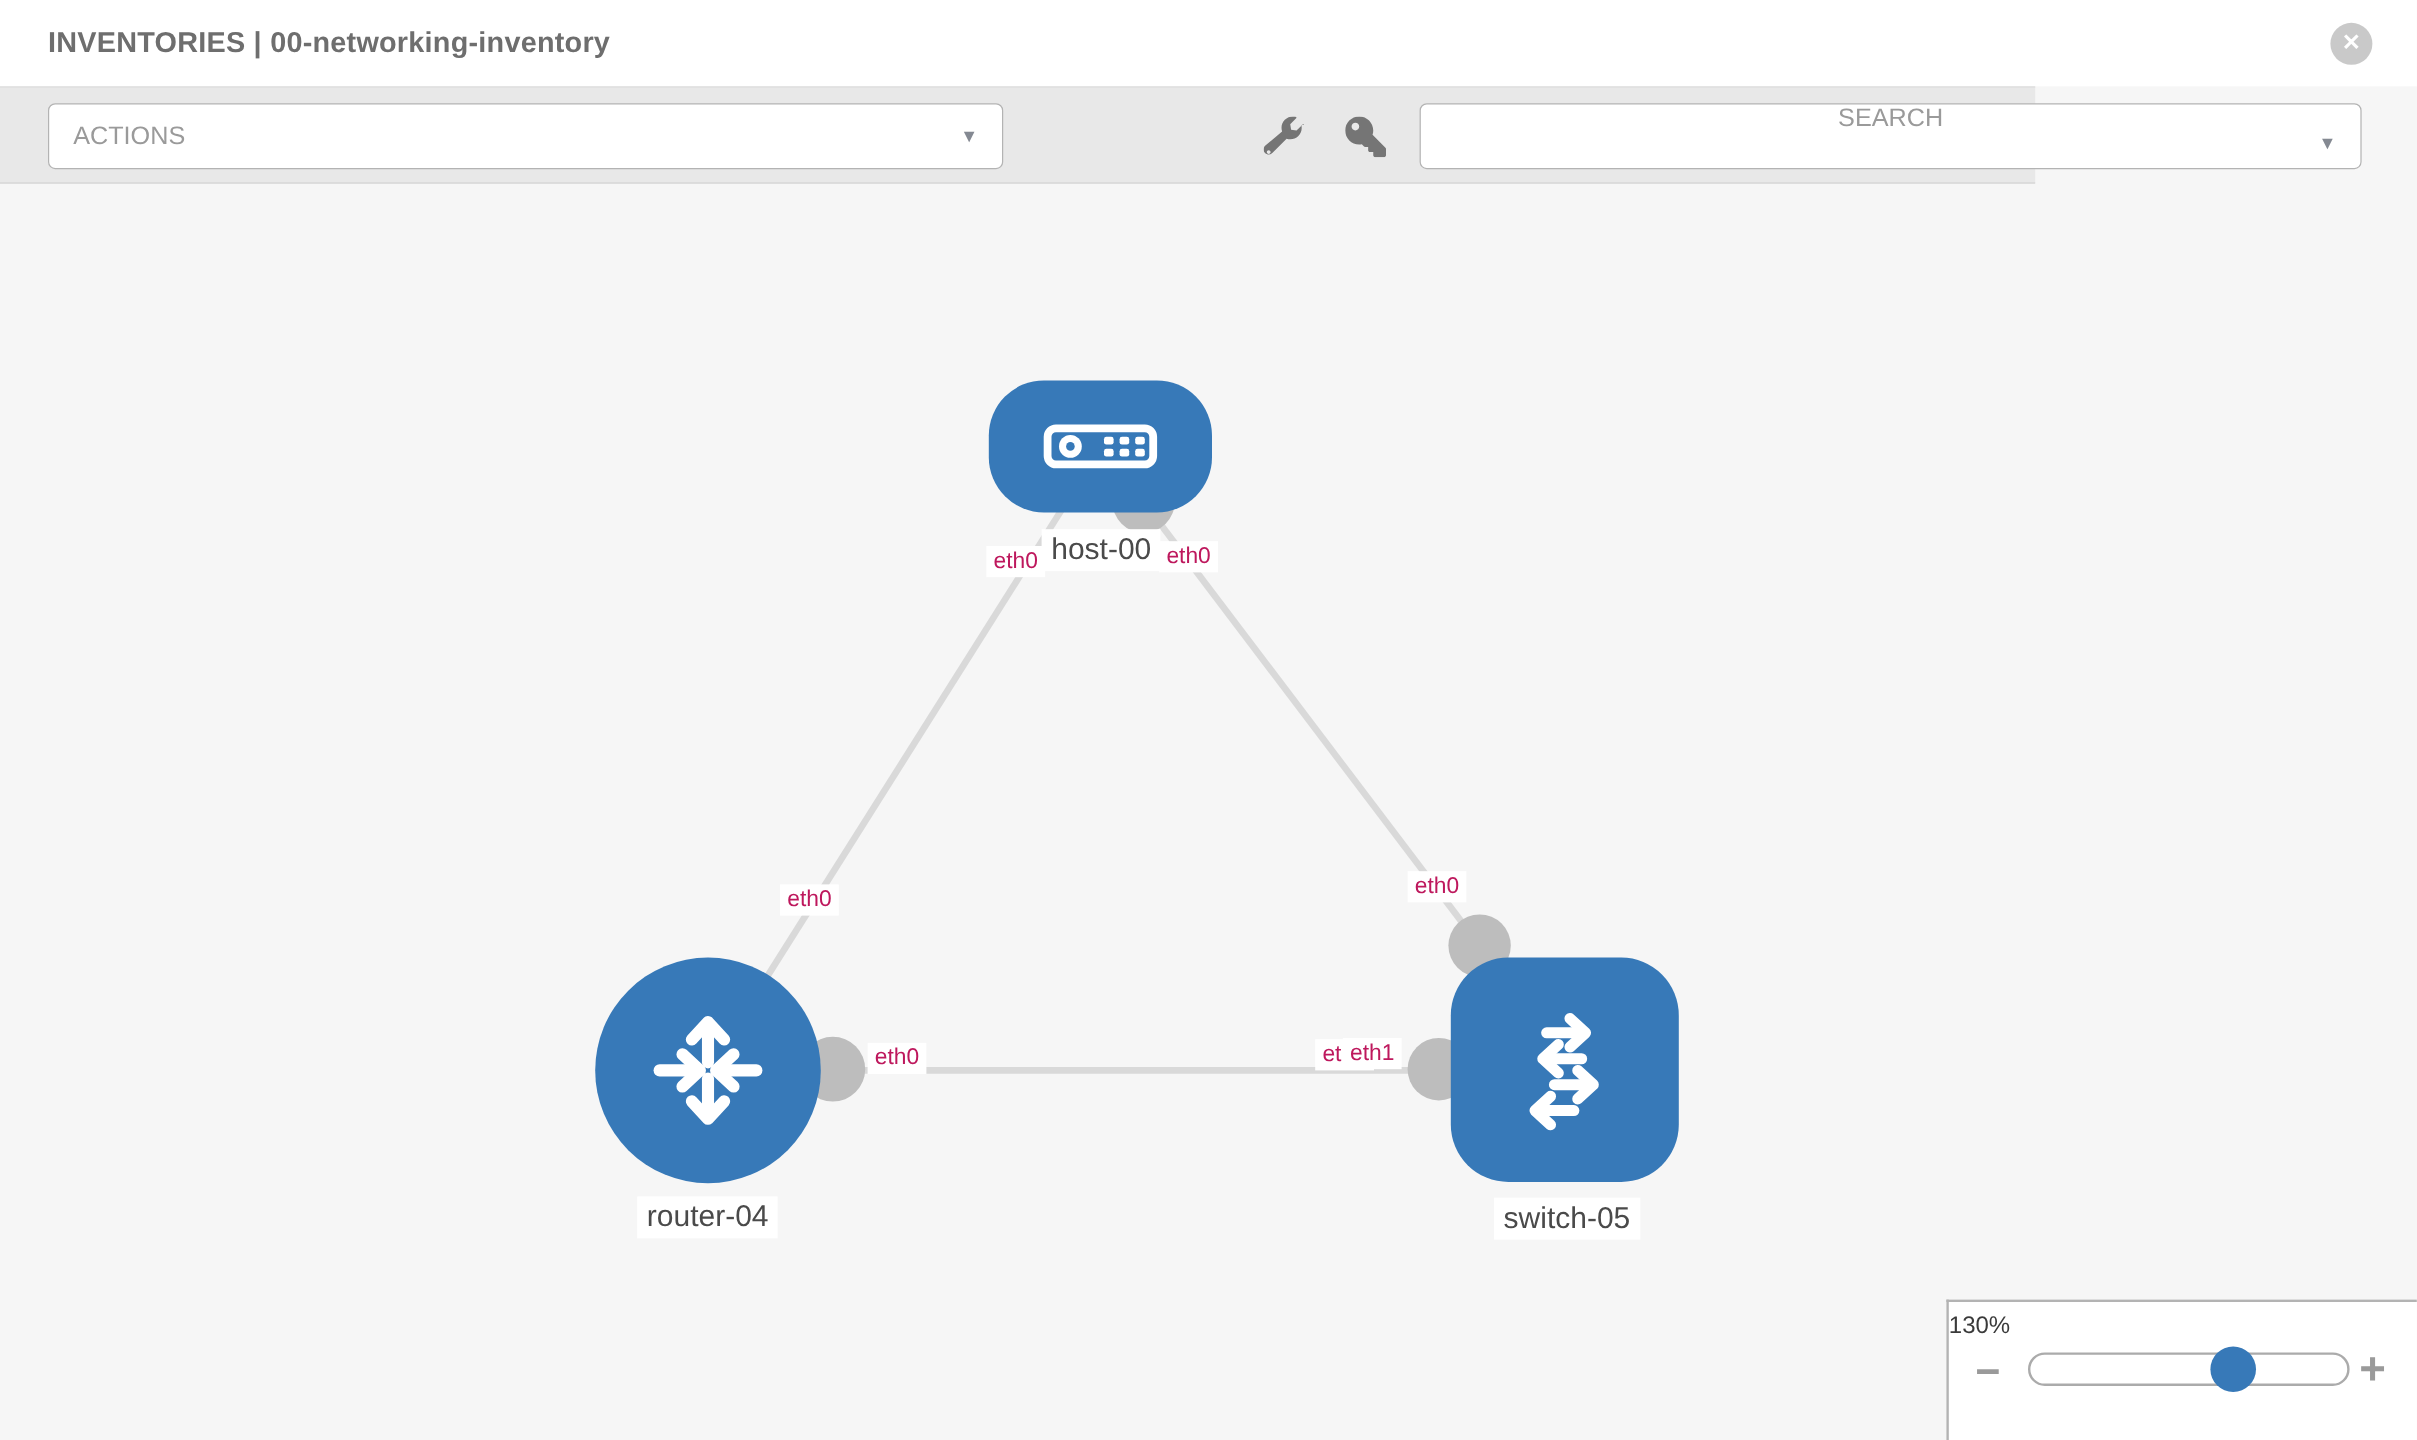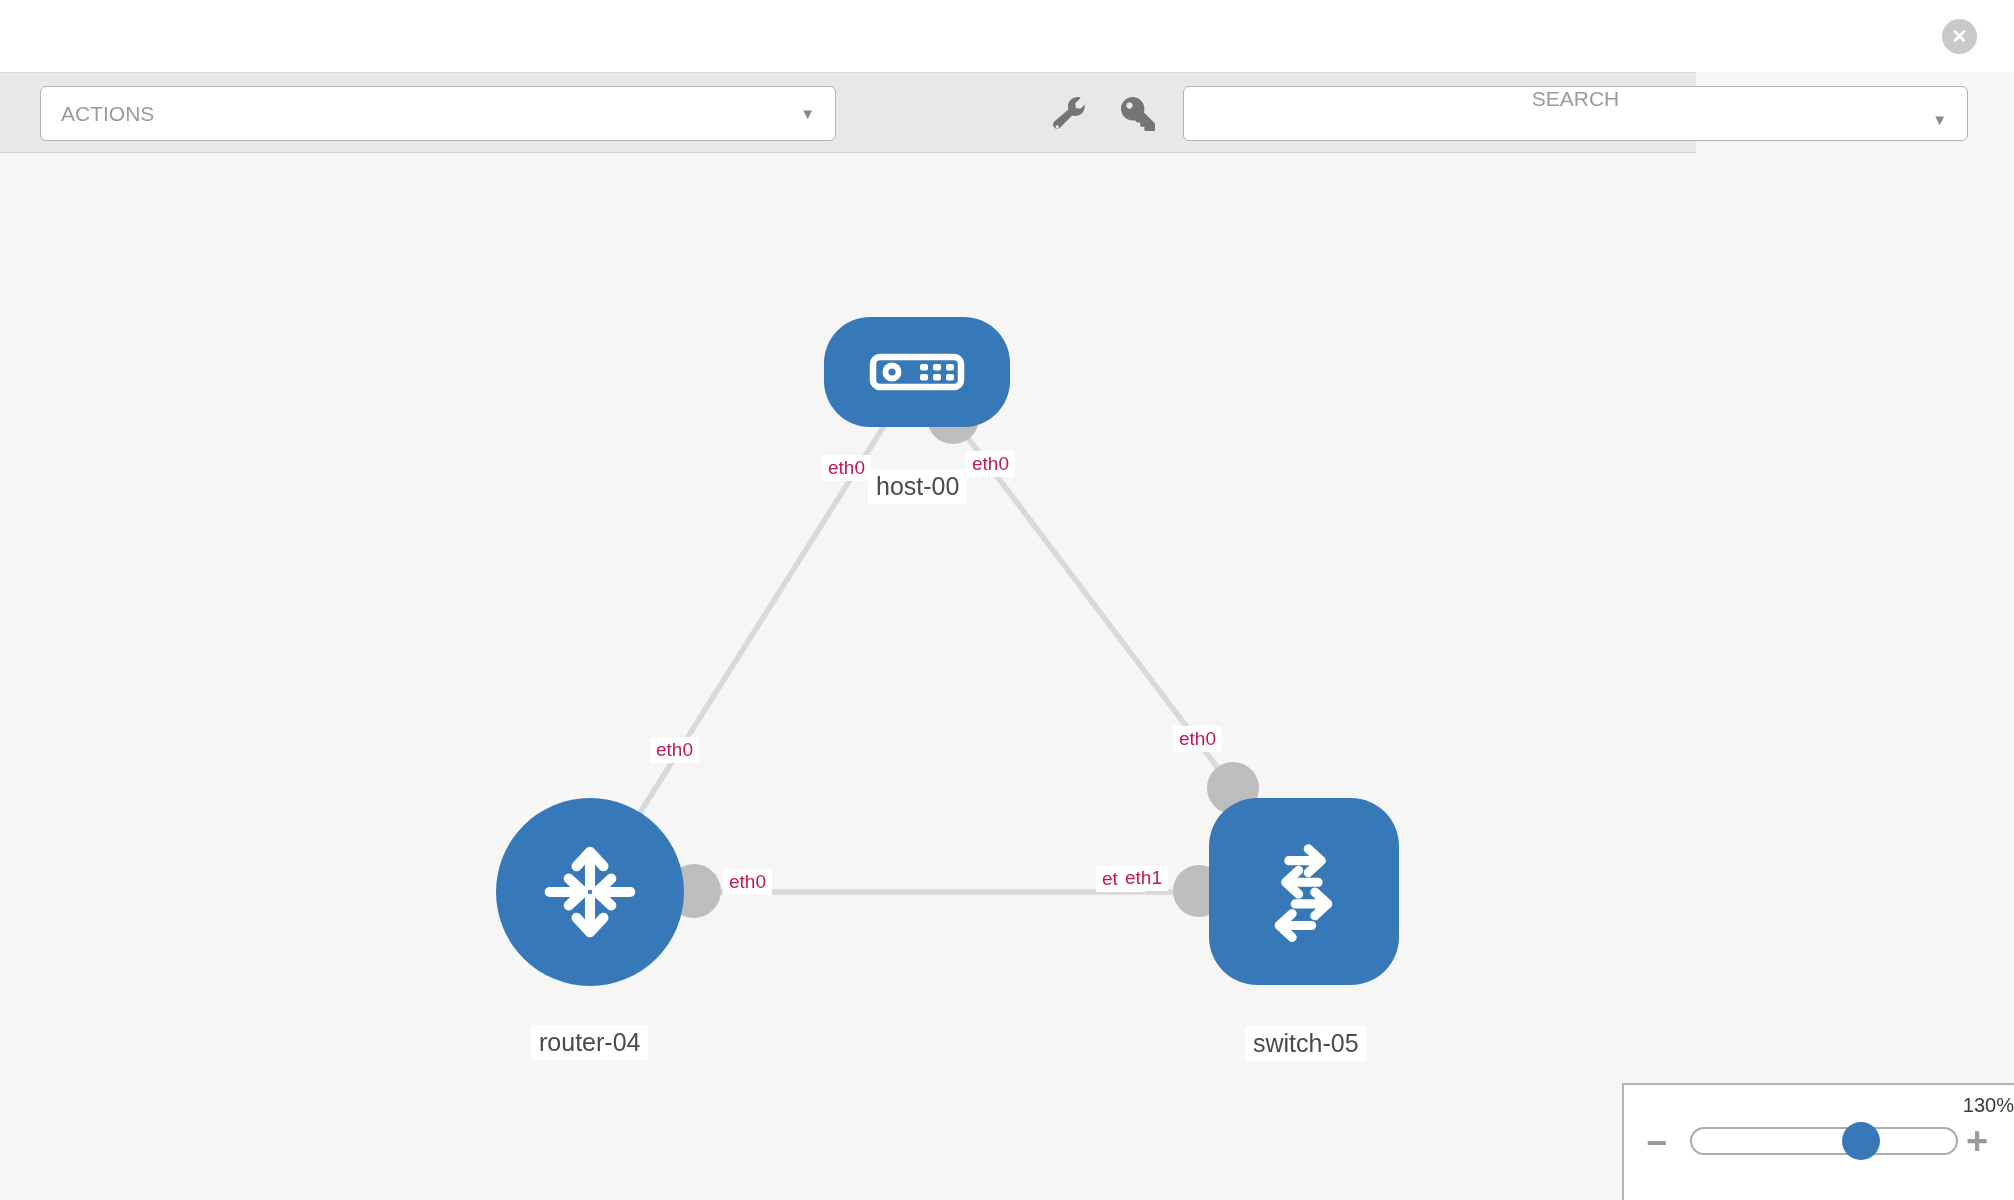--- a/index.html
+++ b/index.html
@@ -59,21 +59,21 @@
     display:flex; align-items:center; justify-content:center; cursor:pointer;
   }
   .node-host   { left:824px;  top:317px; width:186px; height:110px; border-radius:46px; }
   .node-router { left:496px;  top:798px; width:188px; height:188px; border-radius:50%; }
   .node-switch { left:1209px; top:798px; width:190px; height:187px; border-radius:48px; }
   .node svg { display:block; }
 
   .chip {
     position:absolute; background:#ffffff; white-space:nowrap; z-index:3;
   }
-  .node-label { font-size:25px; color:#4a4a4a; padding:3px 8px;margin-top:28px; }
+  .node-label { font-size:25px; color:#4a4a4a; padding:3px 8px; }
   .port-label { font-size:19px; color:#be185d; padding:2px 6px; }
 
   .label-host   { left:868px;  top:441px; }
   .label-router { left:531px;  top:997px; }
   .label-switch { left:1245px; top:998px; }
 
   .port-host-left          { left:822px;  top:455px; }
   .port-host-right         { left:966px;  top:451px; }
   .port-router-host        { left:650px;  top:737px; }
   .port-switch-host        { left:1173px; top:726px; }
@@ -82,21 +82,21 @@
   .port-switch-router-front{ left:1119px; top:820px; z-index:4;margin-top:45px; }
 
   
   .zoom-panel {
     position:absolute; left:1622px; top:1083px; width:392px; height:117px;
     background:#ffffff; border-left:2px solid #b3b3b3; border-top:2px solid #b3b3b3;
     z-index:5;
   }
   .zoom-level {
     position:absolute; top:9px; left:0; width:100%;
-    text-align:right; font-size:20px; color:#3a3a3a;
+    text-align:left; font-size:20px; color:#3a3a3a;
   }
   .zoom-minus, .zoom-plus {
     position:absolute; color:#9a9a9a; font-weight:bold; cursor:pointer;
     user-select:none; line-height:1;
   }
   .zoom-minus { left:22px;  top:40px; font-size:36px; }
   .zoom-plus  { left:342px; top:37px; font-size:38px; }
   .zoom-track {
     position:absolute; left:66px; top:42px; width:268px; height:28px;
     background:#ffffff; border:2px solid #ababab; border-radius:15px; cursor:pointer;
@@ -170,20 +170,21 @@
 
 <div class="chip port-label port-host-left">eth0</div>
 <div class="chip port-label port-host-right">eth0</div>
 <div class="chip port-label port-router-host">eth0</div>
 <div class="chip port-label port-switch-host">eth0</div>
 <div class="chip port-label port-router-switch">eth0</div>
 <div class="chip port-label port-switch-router-back">eth0</div>
 <div class="chip port-label port-switch-router-front">eth1</div>
 
 <div class="header">
+  <div class="page-title">INVENTORIES | 00-networking-inventory</div>
   <div class="close-btn">✕</div>
 </div>
 
 <div class="toolbar">
   <div class="select-box select-actions">
     <span>ACTIONS</span>
     <span class="caret">▼</span>
   </div>
 
   <div class="tool-icon icon-wrench">

